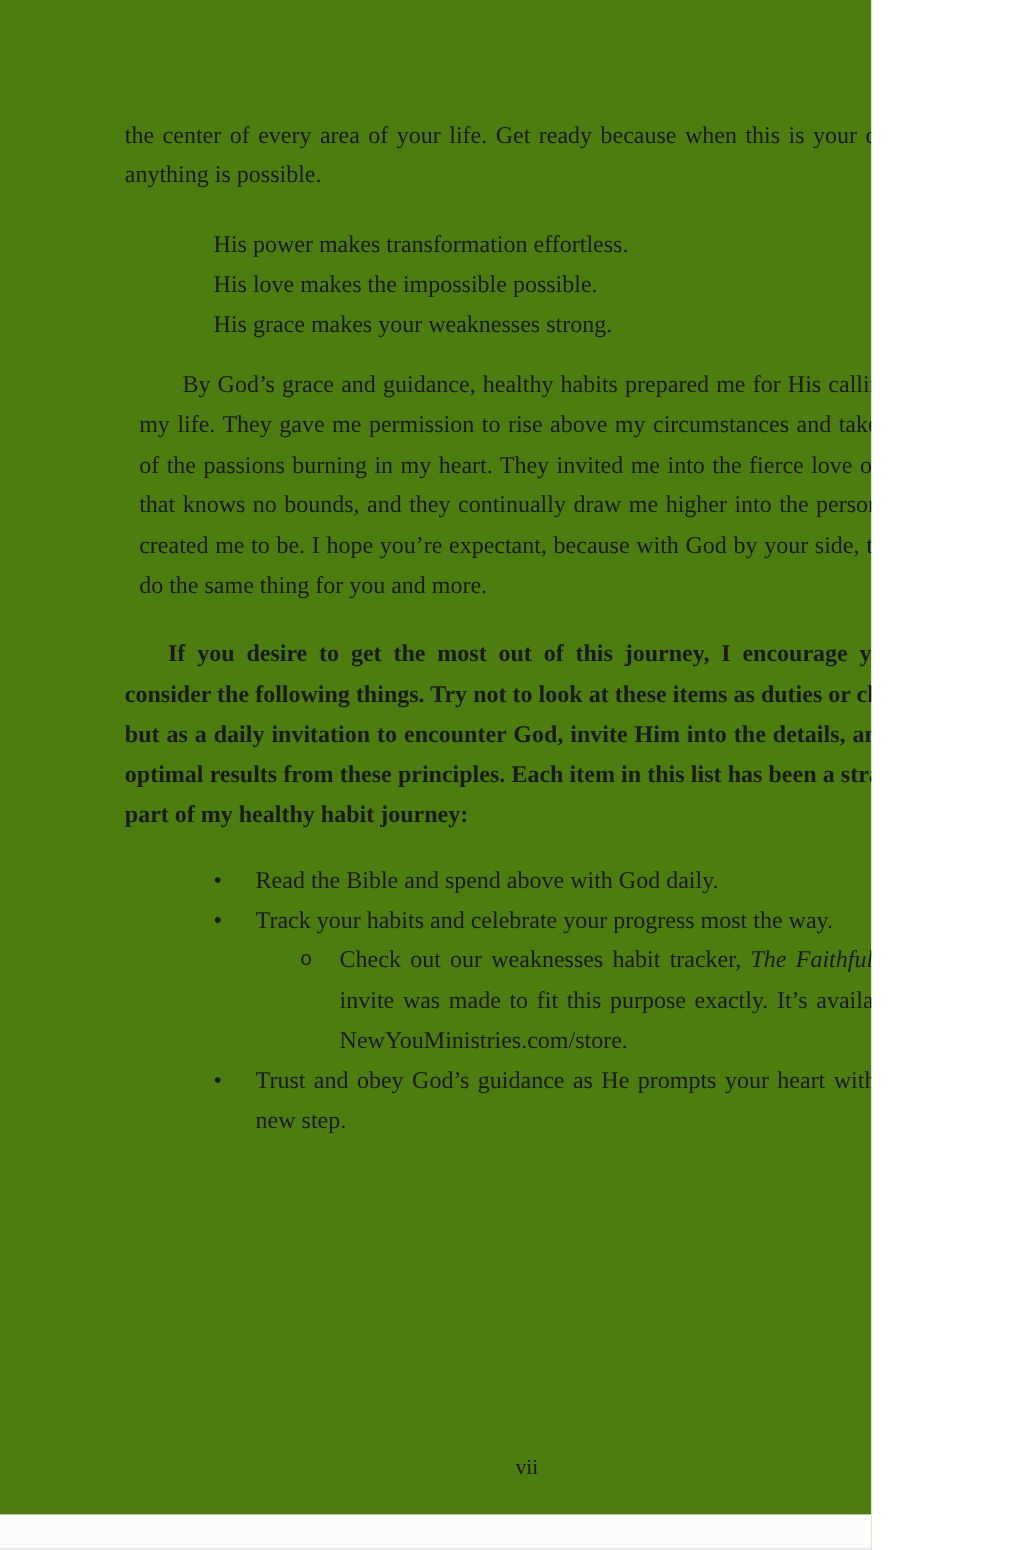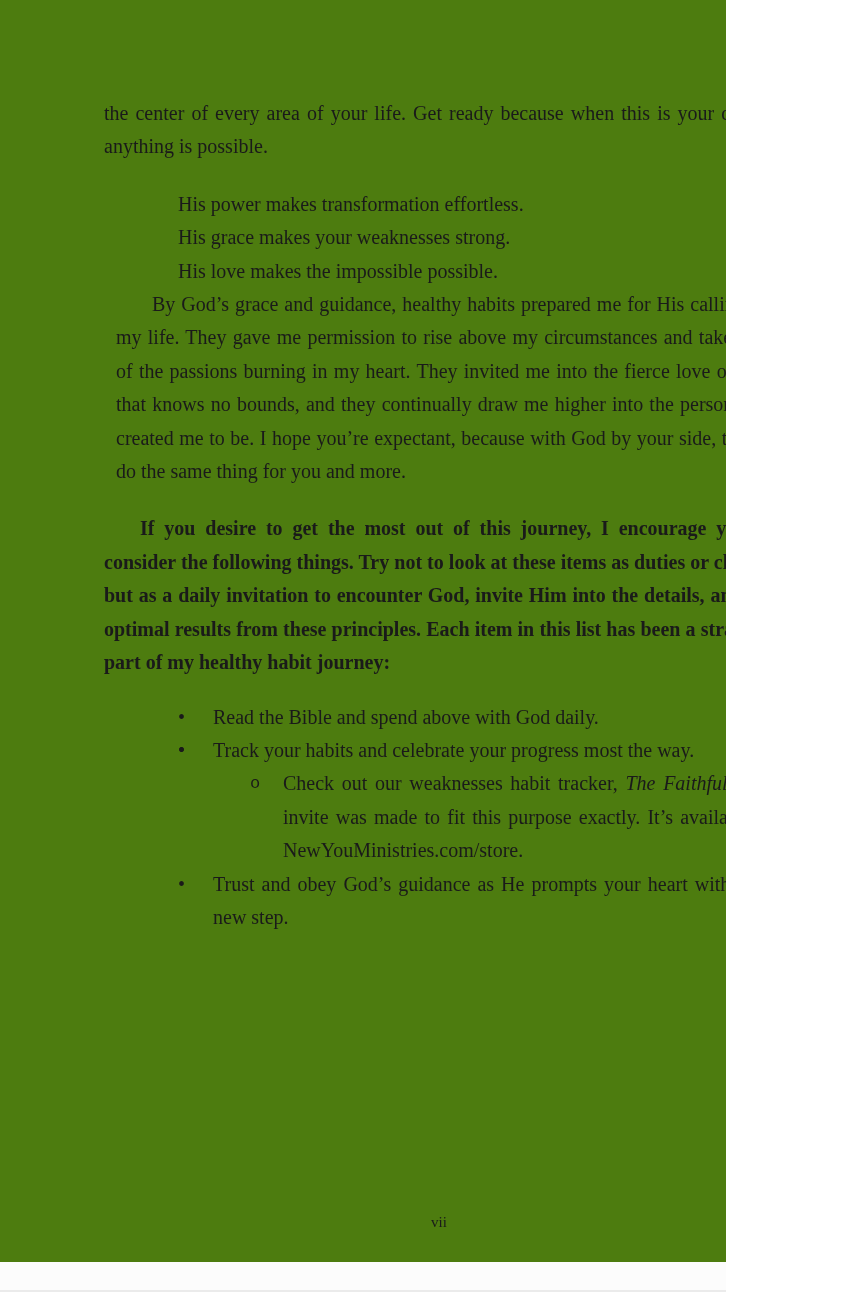--- a/index.html
+++ b/index.html
@@ -23,20 +23,21 @@
   }
   .para {
     text-align: justify;
   }
   .para.noindent { text-indent: 0; margin-bottom: 24px; }
   .para.indent  { text-indent: 36px; }
   .para.p2 { margin-bottom: 24px; margin-left: 12px; }
   .para.p3 { margin-bottom: 21px; font-weight: bold; }
   .quote {
     padding-left: 74px;
+    margin-bottom: 17px;
   }
   .qline { display: block; }
   .list { }
   .li {
     position: relative;
     padding-left: 109px;
     text-align: justify;
   }
   .li .marker {
     position: absolute;
@@ -49,21 +50,21 @@
     font-family: "Liberation Mono", monospace;
     font-size: 17px;
   }
   .li em { font-style: italic; }
   .footer {
     position: absolute;
     left: 104px;
     top: 1206px;
     width: 670px;
     text-align: center;
-    font-size: 15px;
+    font-size: 18px;
     line-height: 33.4px;
   }
   .page-edge {
     position: absolute;
     left: 0;
     right: 0;
     top: 1262px;
     height: 30px;
     background: #fcfcfc;
     border-bottom: 2px solid #ebebeb;
@@ -72,22 +73,22 @@
 </head>
 <body>
 
 <div class="page">
   <div class="text-col">
 
     <p class="para noindent">the center of every area of your life. Get ready because when this is your desire, anything is possible.</p>
 
     <div class="quote">
       <span class="qline">His power makes transformation effortless.</span>
+      <span class="qline">His love makes the impossible possible.</span>
       <span class="qline">His grace makes your weaknesses strong.</span>
-      <span class="qline">His love makes the impossible possible.</span>
     </div>
 
     <p class="para indent p2">By God’s grace and guidance, healthy habits prepared me for His calling for my life. They gave me permission to rise above my circumstances and take hold of the passions burning in my heart. They invited me into the fierce love of God that knows no bounds, and they continually draw me higher into the person God created me to be. I hope you’re expectant, because with God by your side, they’ll do the same thing for you and more.</p>
 
     <p class="para indent p3">If you desire to get the most out of this journey, I encourage you to consider the following things. Try not to look at these items as duties or chores, but as a daily invitation to encounter God, invite Him into the details, and see optimal results from these principles. Each item in this list has been a strategic part of my healthy habit journey:</p>
 
     <div class="list">
 
       <div class="li">
         <span class="marker">•</span>

